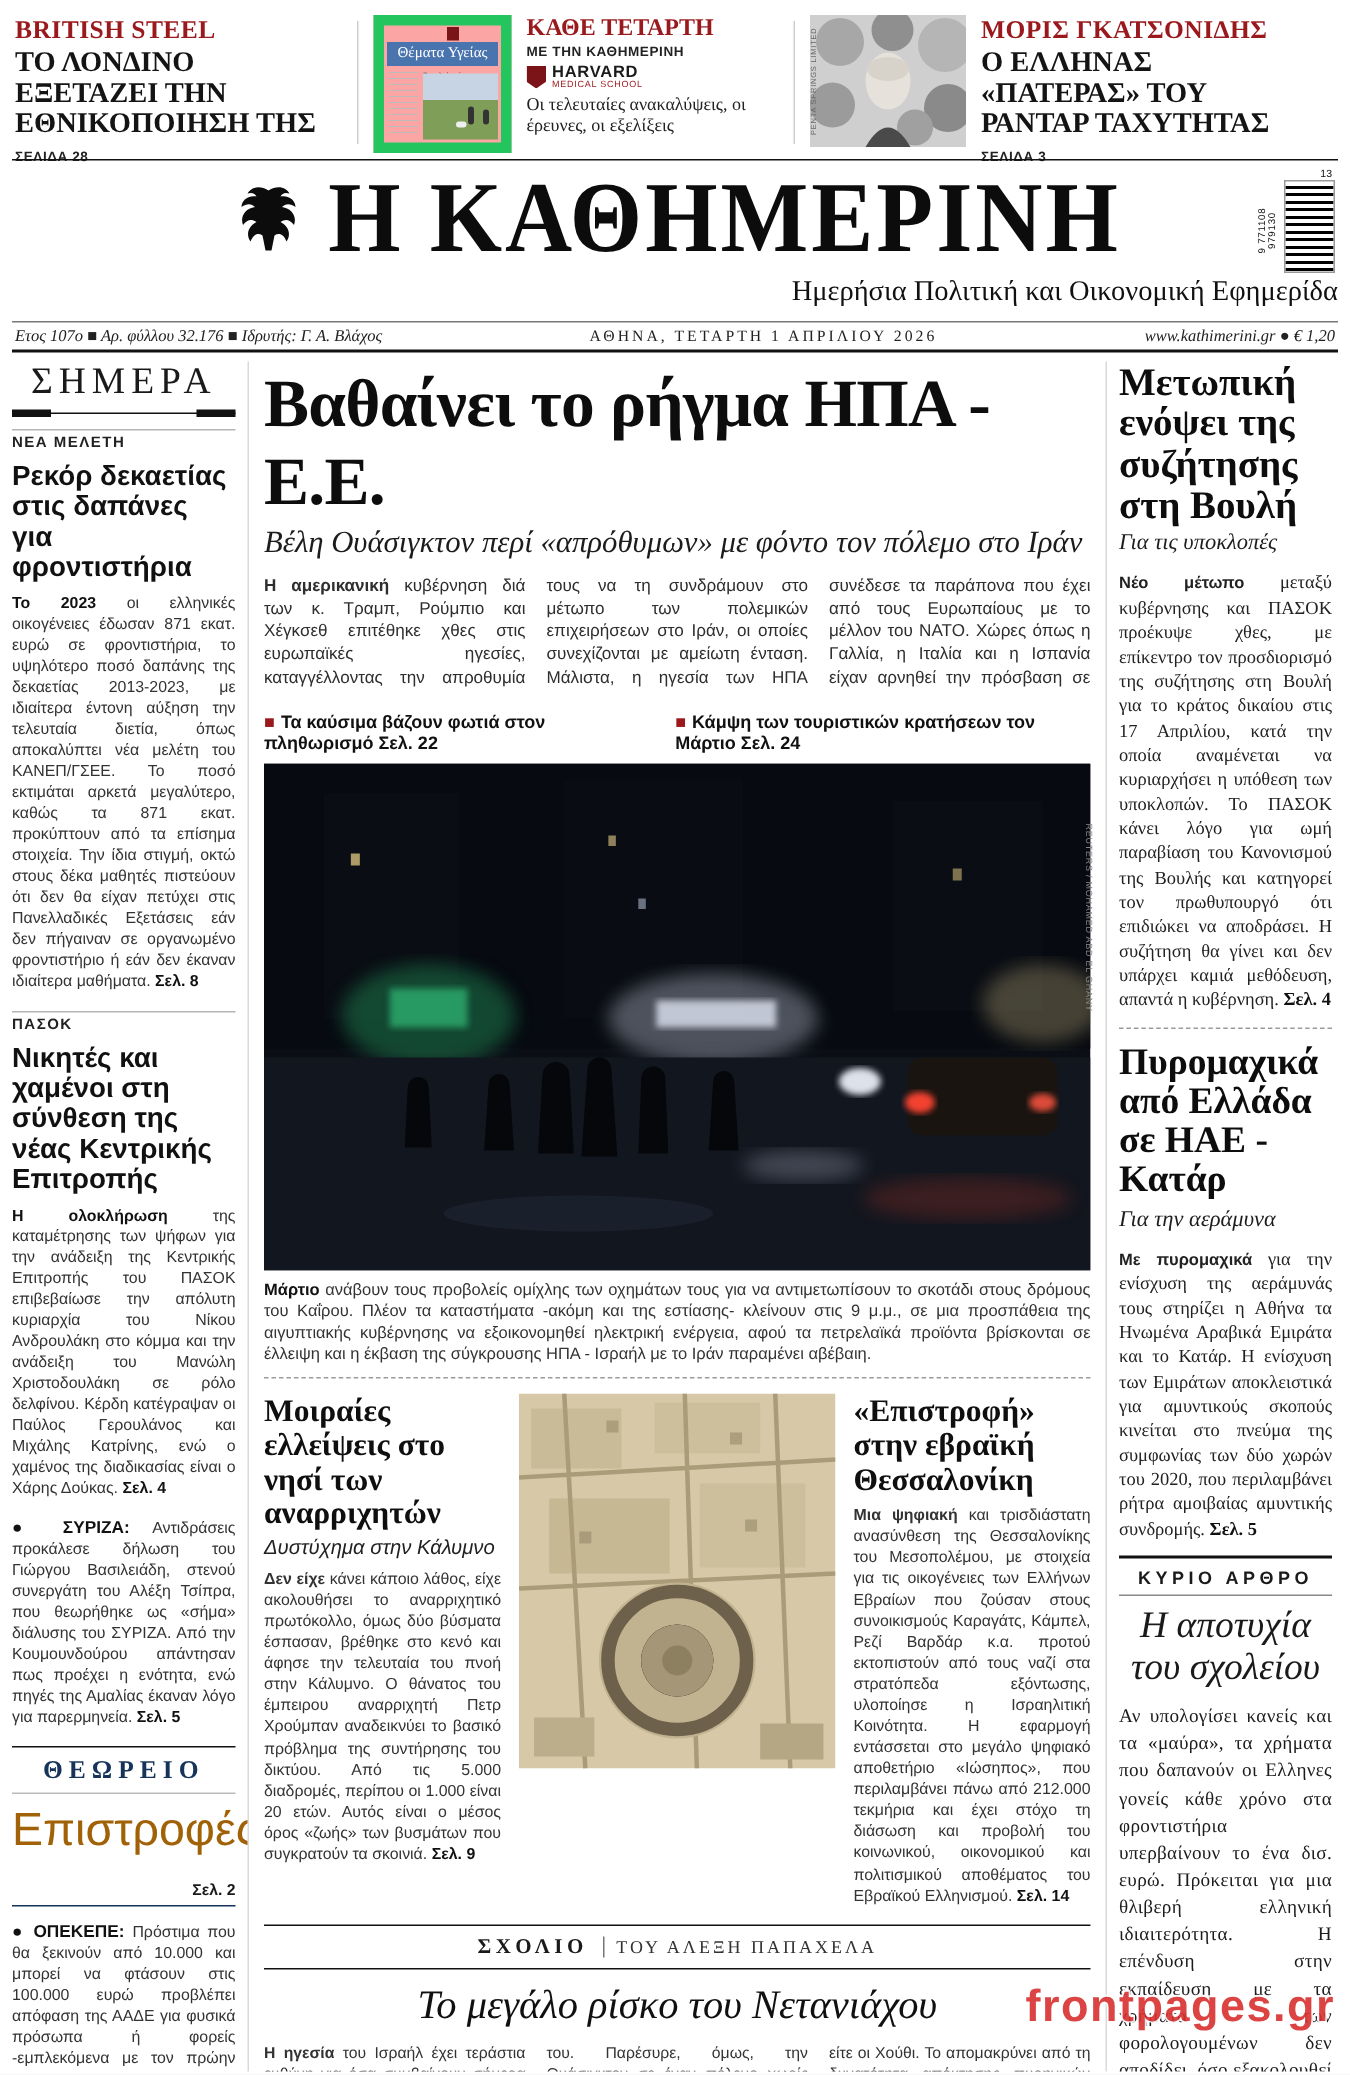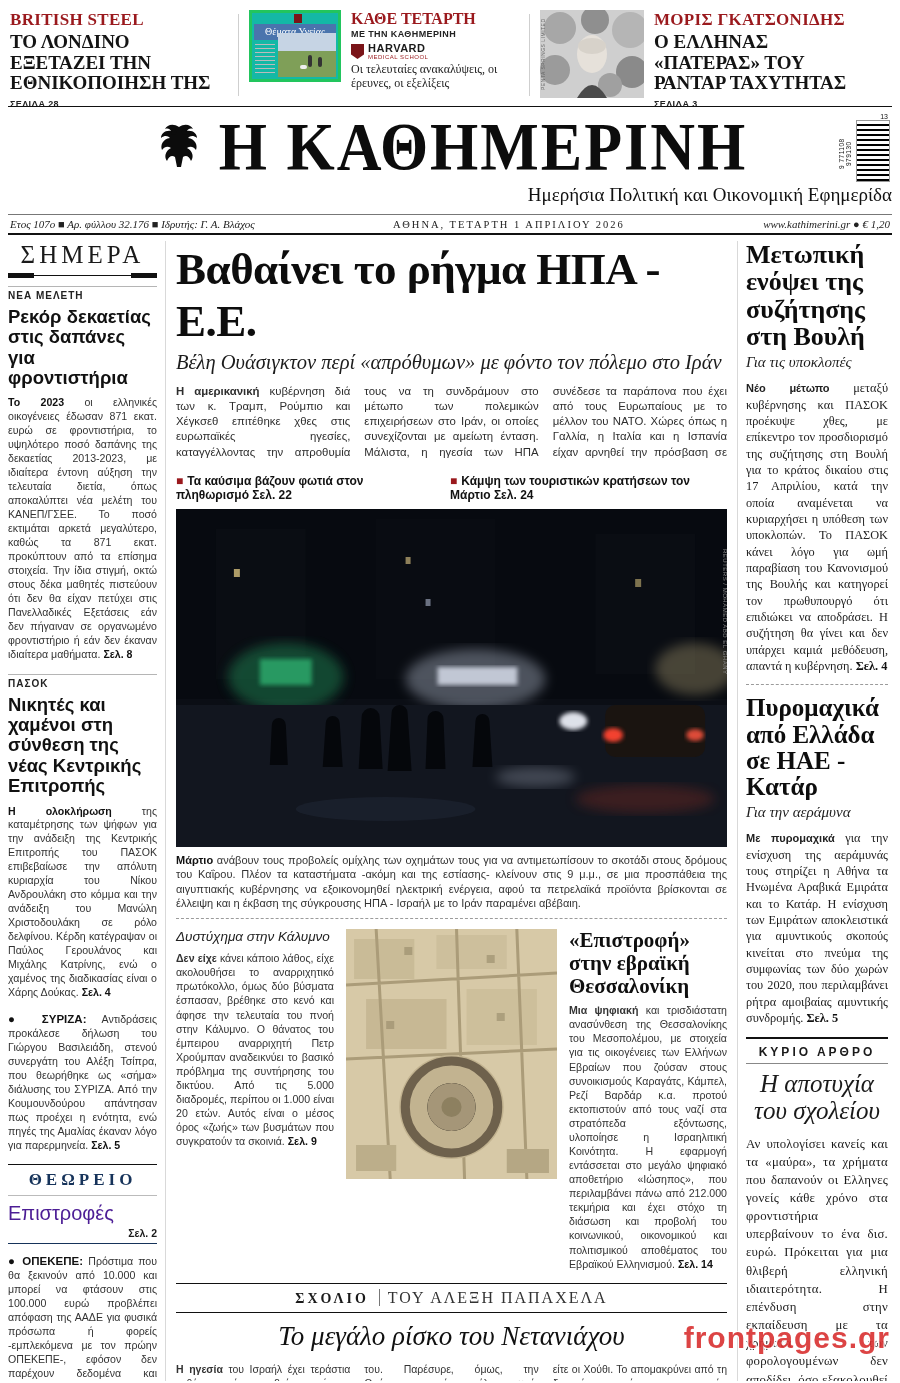--- a/index.html
+++ b/index.html
@@ -17,21 +17,21 @@
   .promo-mid { width:168px; }
   .promo-mid .pk { font-family:"Liberation Serif",serif; font-weight:bold; color:#9a191d; font-size:16px; }
   .promo-mid .pk2 { font-size:9px; font-weight:bold; color:#222; letter-spacing:.4px; margin:1px 0 3px; }
   .harvard { display:flex; align-items:center; gap:4px; margin:1px 0 3px; }
   .harvard .crest { width:13px; height:15px; background:#7a1418; clip-path:polygon(0 0,100% 0,100% 70%,50% 100%,0 70%); position:relative; }
   .harvard .hname { font-size:11px; font-weight:bold; letter-spacing:.5px; color:#1a1a1a; line-height:1; }
   .harvard .hsub { font-size:6px; color:#9a191d; letter-spacing:.5px; }
   .promo-mid .pdesc { font-family:"Liberation Serif",serif; font-size:12px; line-height:1.15; color:#222; }
   .promo-right { width:200px; }
   
-  .cover { position:relative; width:92px; height:72px; background:#14b8a6; border:3px solid #22c55e; overflow:hidden; flex:none; }
+  .cover { position:relative; width:92px; height:92px; background:#fca5a5; border:7px solid #22c55e; overflow:hidden; flex:none; }
   .cover .c-crest { position:absolute; top:1px; left:42px; width:8px; height:9px; background:#7a1418; }
   .cover .c-banner { position:absolute; top:11px; left:2px; right:2px; height:16px; background:#4a74ad; color:#fff; font-family:"Liberation Serif",serif; font-size:10px; text-align:center; line-height:16px; }
   .cover .c-head { position:absolute; top:31px; left:3px; right:3px; font-size:5px; color:#444; line-height:1.2; }
   .cover .c-photo { position:absolute; bottom:2px; left:26px; right:2px; height:44px; background:linear-gradient(#c6d4e4 0 40%, #7f9f58 40%); }
   .cover .fig { position:absolute; bottom:10px; width:4px; height:12px; background:#333; border-radius:2px; }
   .cover .dog { position:absolute; bottom:8px; width:7px; height:4px; background:#efefef; border-radius:2px; }
   .cover .c-lines { position:absolute; left:3px; top:31px; width:20px; bottom:4px; background:repeating-linear-gradient(#bbb 0 1px, transparent 1px 4px); }
   
   .portrait { position:relative; width:104px; height:88px; flex:none; overflow:hidden; }
   .vcredit { position:absolute; left:0; top:0; bottom:0; width:9px; writing-mode:vertical-rl; transform:rotate(180deg); font-size:5px; color:#666; letter-spacing:.5px; text-align:center; }
@@ -60,21 +60,21 @@
   .simera::before, .simera::after { content:""; position:absolute; bottom:-3px; width:26px; height:5px; background:#111; }
   .simera::before { left:0; } .simera::after { right:0; }
   .kicker { border-top:1px solid #b5b5b5; padding-top:3px; font-size:10px; font-weight:bold; letter-spacing:1px; color:#222; margin-bottom:6px; }
   .side-title { font-size:18.5px; font-weight:bold; line-height:1.1; margin-bottom:8px; color:#111; }
   .side-body { font-size:10.6px; line-height:1.32; color:#333; text-align:justify; margin-bottom:12px; }
   .side-body b.lead { color:#111; }
   .pg { font-weight:bold; color:#111; }
   .bullet-item { font-size:10.6px; line-height:1.32; color:#333; text-align:justify; margin-bottom:11px; }
   .bullet-item .blabel { font-weight:bold; font-size:11.5px; color:#111; }
   .theoreio { font-family:"Liberation Serif",serif; font-weight:bold; color:#16335a; font-size:17px; letter-spacing:4px; text-align:center; border-top:1px solid #111; border-bottom:1px solid #bbb; padding:5px 0; margin-bottom:6px; }
-  .epistrofes { font-size:20px; color:#4c1d95; margin-bottom:2px; }
+  .epistrofes { font-size:31px; color:#a16207; margin-bottom:16px; }
   .epistrofes-pg { text-align:right; font-size:10.5px; font-weight:bold; border-bottom:1px solid #16335a; padding-bottom:4px; margin-bottom:10px; }
 
   
   .main-title { font-family:"Liberation Serif",serif; font-weight:bold; font-size:45px; letter-spacing:-.5px; color:#0d0d0d; margin:2px 0 4px; }
   .main-sub { font-family:"Liberation Serif",serif; font-style:italic; font-size:20.5px; color:#1c1c1c; margin-bottom:10px; }
   .main-cols { column-count:3; column-gap:14px; font-size:11.4px; line-height:1.33; color:#2e2e2e; text-align:justify; height:82px; overflow:hidden; }
   .teasers { display:flex; gap:14px; font-size:12px; font-weight:bold; color:#111; margin:8px 0 7px; }
   .teasers .sq { color:#9a191d; margin-right:4px; }
   .main-photo-wrap { position:relative; }
   .main-photo { width:100%; height:338px; display:block; }
@@ -83,21 +83,21 @@
   .caption b { color:#111; }
   .dashed { border-top:1px dashed #9b9b9b; margin:4px 0 10px; }
   .mid-row { display:flex; gap:12px; }
   .mid-art { width:158px; flex:none; }
   .mid-title { font-family:"Liberation Serif",serif; font-weight:bold; font-size:21px; line-height:1.08; margin-bottom:4px; color:#0f0f0f; }
   .mid-sub { font-family:Liberation Sans, sans-serif; font-style:italic; font-size:13.5px; margin-bottom:7px; color:#222; }
   .mid-body { font-size:10.6px; line-height:1.33; text-align:justify; color:#333; }
   .mid-map { width:100%; height:250px; flex:1; }
   .scholio-head { border-top:1px solid #111; border-bottom:1px solid #111; text-align:center; padding:5px 0; margin:12px 0 8px; font-family:"Liberation Serif",serif; }
   .scholio-head .sl { font-weight:bold; letter-spacing:3px; font-size:14px; }
-  .scholio-head .sb { font-size:16px; letter-spacing:2px; color:#333; border-left:1px solid #777; padding-left:8px; margin-left:6px; }
+  .scholio-head .sb { font-size:12px; letter-spacing:2px; color:#333; border-left:1px solid #777; padding-left:8px; margin-left:6px; }
   .scholio-title { font-family:"Liberation Serif",serif; font-style:italic; font-size:27px; text-align:center; margin-bottom:10px; color:#101010; }
   .scholio-cols { column-count:3; column-gap:14px; font-size:10.5px; line-height:1.35; color:#333; text-align:justify; height:196px; overflow:hidden; }
 
   
   .r-title { font-family:"Liberation Serif",serif; font-weight:bold; font-size:26px; line-height:1.05; color:#0d0d0d; margin-bottom:4px; }
   .r-sub { font-family:"Liberation Serif",serif; font-style:italic; font-size:15px; margin-bottom:9px; color:#1d1d1d; }
   .r-body { font-family:"Liberation Serif",serif; font-size:12.3px; line-height:1.33; text-align:justify; color:#222; margin-bottom:10px; }
   .r-body b.lead { font-family:"Liberation Sans",sans-serif; font-size:11px; }
   .kyrio-head { border-top:2px solid #111; text-align:center; font-weight:bold; letter-spacing:3px; font-size:12px; padding:6px 0 4px; border-bottom:1px solid #888; margin-bottom:6px; }
   .kyrio-title { font-family:"Liberation Serif",serif; font-style:italic; font-size:25px; text-align:center; line-height:1.1; margin-bottom:10px; }
@@ -286,20 +286,21 @@
       </div>
       <div class="caption">
         <b>Μάρτιο </b>
         <span>ανάβουν τους προβολείς ομίχλης των οχημάτων τους για να αντιμετωπίσουν το σκοτάδι στους δρόμους του Καΐρου. Πλέον τα καταστήματα -ακόμη και της εστίασης- κλείνουν στις 9 μ.μ., σε μια προσπάθεια της αιγυπτιακής κυβέρνησης να εξοικονομηθεί ηλεκτρική ενέργεια, αφού τα πετρελαϊκά προϊόντα βρίσκονται σε έλλειψη και η έκβαση της σύγκρουσης ΗΠΑ - Ισραήλ με το Ιράν παραμένει αβέβαιη.</span>
       </div>
 
       <div class="dashed"></div>
 
       <div class="mid-row">
         <div class="mid-art">
+          <div class="mid-title">Μοιραίες ελλείψεις στο νησί των αναρριχητών</div>
           <div class="mid-sub">Δυστύχημα στην Κάλυμνο</div>
           <div class="mid-body">
             <b>Δεν είχε </b>
             <span>κάνει κάποιο λάθος, είχε ακολουθήσει το αναρριχητικό πρωτόκολλο, όμως δύο βύσματα έσπασαν, βρέθηκε στο κενό και άφησε την τελευταία του πνοή στην Κάλυμνο. Ο θάνατος του έμπειρου αναρριχητή Πετρ Χρούμπαν αναδεικνύει το βασικό πρόβλημα της συντήρησης του δικτύου. Από τις 5.000 διαδρομές, περίπου οι 1.000 είναι 20 ετών. Αυτός είναι ο μέσος όρος «ζωής» των βυσμάτων που συγκρατούν τα σκοινιά.</span>
             <b class="pg">Σελ. 9 </b>
           </div>
         </div>
         <svg class="mid-map" viewBox="0 0 210 250" preserveAspectRatio="none">
           <rect width="210" height="250" fill="#d7c9a7"></rect>
           <rect x="8" y="10" width="60" height="40" fill="#c6b894" opacity=".8"></rect>

